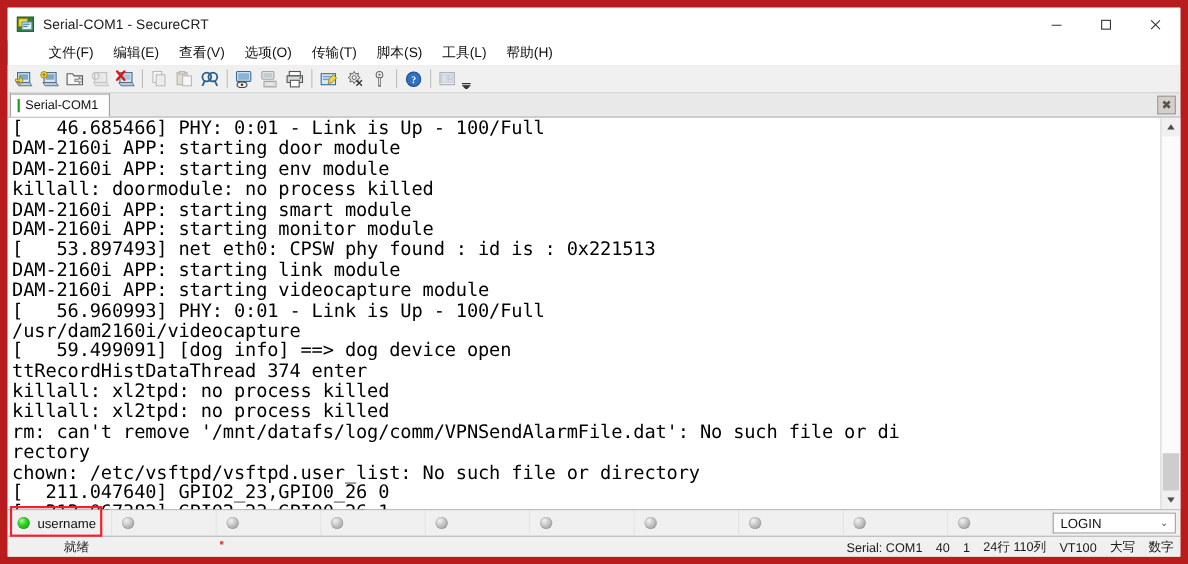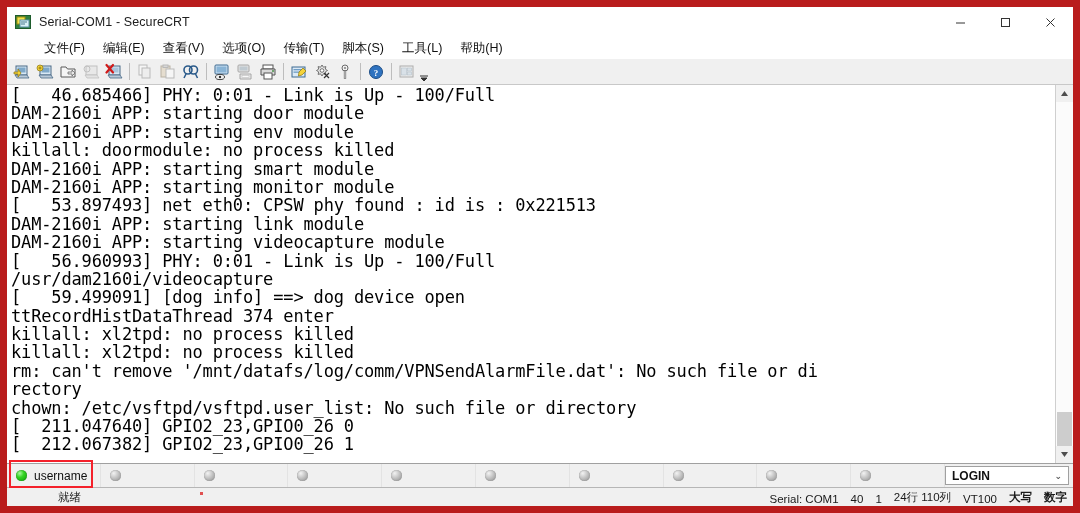--- a/index.html
+++ b/index.html
@@ -67,34 +67,34 @@
   
   .buttonbar{height:24px;min-height:24px;background:#f0f0f0;display:flex;align-items:stretch;
              border-bottom:1px solid #b6b6b6;box-sizing:border-box;position:relative;}
   .bb-btn{flex:1;display:flex;align-items:center;gap:7px;padding-left:9px;box-sizing:border-box;
           border-right:1px solid #e3e3e3;font-size:12px;color:#101010;}
   .led{width:11px;height:11px;border-radius:50%;flex:none;}
   .led.green{background:radial-gradient(circle at 34% 30%,#a9f7a0 0%,#35d424 38%,#0b9c07 100%);
              box-shadow:inset 0 0 1px #046004;}
   .led.grey{background:radial-gradient(circle at 34% 30%,#f2f2f2 0%,#c4c4c4 45%,#8d8d8d 100%);
             box-shadow:inset 0 0 1px #777;}
-  .bb-select{width:124px;margin:2px 4px 2px 0;background:#fff;border:1px solid #a0a0a0;
+  .bb-select{width:112px;margin:2px 4px 2px 0;background:#fff;border:1px solid #a0a0a0;
              display:flex;align-items:center;padding:0 6px;box-sizing:border-box;
-             font-size:12px;color:#111;flex:none;font-weight:bold;}
+             font-size:12px;color:#111;flex:none;}
   .bb-select .chev{margin-left:auto;color:#555;font-size:9px;}
   .highlight-box{position:absolute;left:2px;top:-4px;width:84px;height:28px;
                  border:2px solid #f4212b;box-sizing:border-box;pointer-events:none;}
 
   
   .statusbar{height:18px;min-height:18px;background:#f0f0f0;display:flex;align-items:center;
              font-size:11.5px;color:#1a1a1a;box-sizing:border-box;padding-left:4px;}
   .sb-left{flex:none;margin-left:41px;}
   .sb-right{margin-left:auto;display:flex;align-items:flex-end;}
   .sb-cell{padding:0 6px;white-space:nowrap;}
-  .sb-cell.bold{font-weight:bold;}
+  .sb-cell.bold{font-weight:normal;}
   .sb-dot{position:absolute;left:193px;bottom:11px;width:3px;height:3px;background:#e05050;}
 </style>
 </head>
 <body>
 
 <div id="app">
 
   <div class="titlebar">
     <span class="app-icon">
       <svg width="16" height="16" viewBox="0 0 16 16">
@@ -284,20 +284,27 @@
       </svg>
     </div>
 
     <div class="tb-more">
       <svg width="8" height="6" viewBox="0 0 8 6">
           <path d="M0 1 L8 1 M1 3 L7 3 L4 6 Z" stroke="#333" fill="#333" stroke-width="1"></path>
         </svg>
     </div>
   </div>
 
+  <div class="tabbar">
+    <div class="tab">
+      <span class="tab-marker"></span>
+      <span>Serial-COM1</span>
+    </div>
+    <div class="tab-close">✖</div>
+  </div>
 
   <div class="term-wrap">
     <div class="term" id="terminal"><div class="term-line">[   46.685466] PHY: 0:01 - Link is Up - 100/Full</div><div class="term-line">DAM-2160i APP: starting door module</div><div class="term-line">DAM-2160i APP: starting env module</div><div class="term-line">killall: doormodule: no process killed</div><div class="term-line">DAM-2160i APP: starting smart module</div><div class="term-line">DAM-2160i APP: starting monitor module</div><div class="term-line">[   53.897493] net eth0: CPSW phy found : id is : 0x221513</div><div class="term-line">DAM-2160i APP: starting link module</div><div class="term-line">DAM-2160i APP: starting videocapture module</div><div class="term-line">[   56.960993] PHY: 0:01 - Link is Up - 100/Full</div><div class="term-line">/usr/dam2160i/videocapture</div><div class="term-line">[   59.499091] [dog info] ==&gt; dog device open</div><div class="term-line">ttRecordHistDataThread 374 enter</div><div class="term-line">killall: xl2tpd: no process killed</div><div class="term-line">killall: xl2tpd: no process killed</div><div class="term-line">rm: can't remove '/mnt/datafs/log/comm/VPNSendAlarmFile.dat': No such file or di</div><div class="term-line">rectory</div><div class="term-line">chown: /etc/vsftpd/vsftpd.user_list: No such file or directory</div><div class="term-line">[  211.047640] GPIO2_23,GPIO0_26 0</div><div class="term-line">[  212.067382] GPIO2_23,GPIO0_26 1</div></div>
     <div class="vscroll">
       <div class="vs-arrow">
         <svg width="7" height="5" viewBox="0 0 7 5">
             <path d="M3.5 0 L7 5 L0 5 Z" fill="#4d4d4d"></path>
           </svg>
       </div>
       <div class="vs-track">

